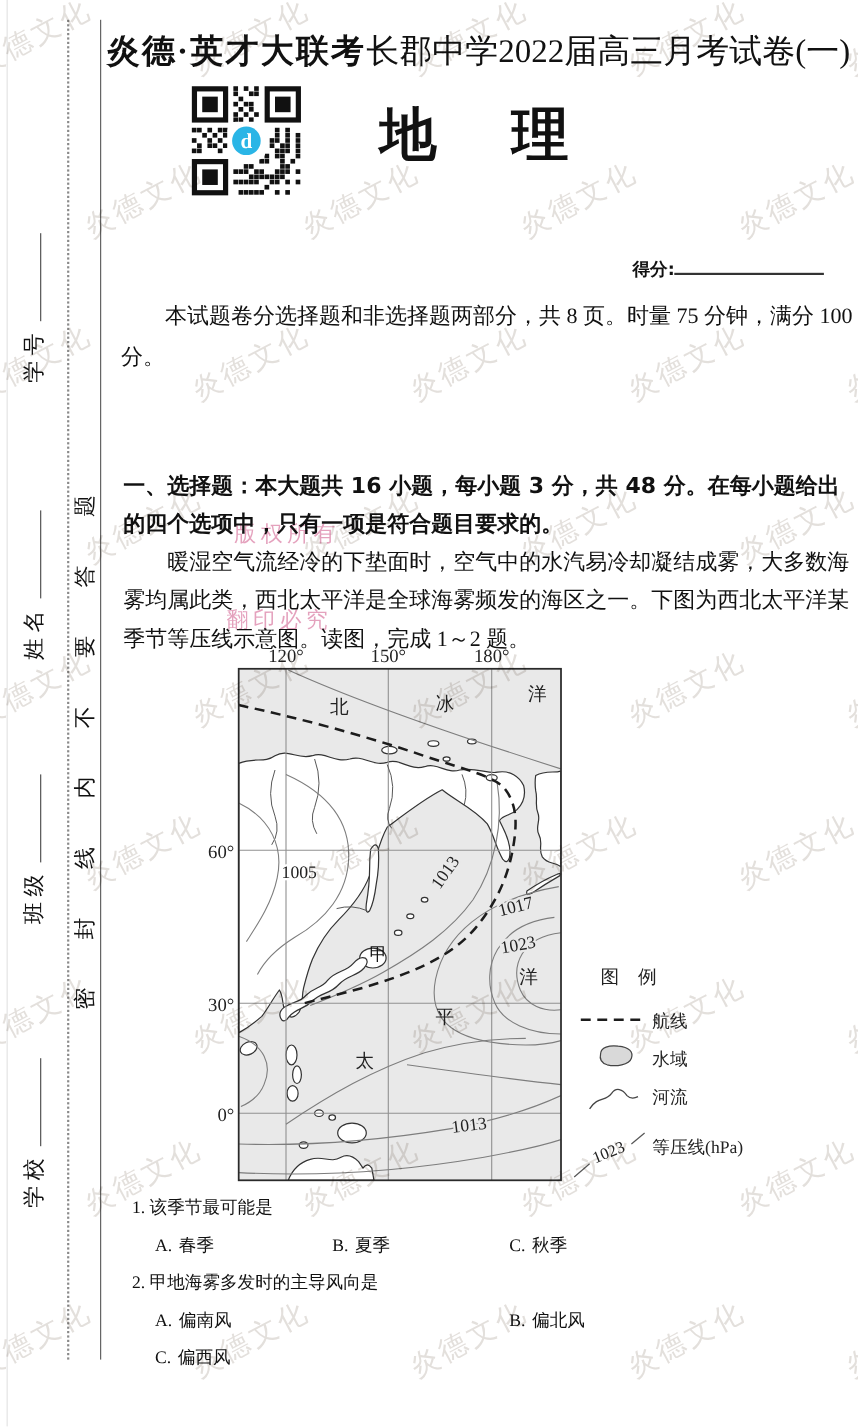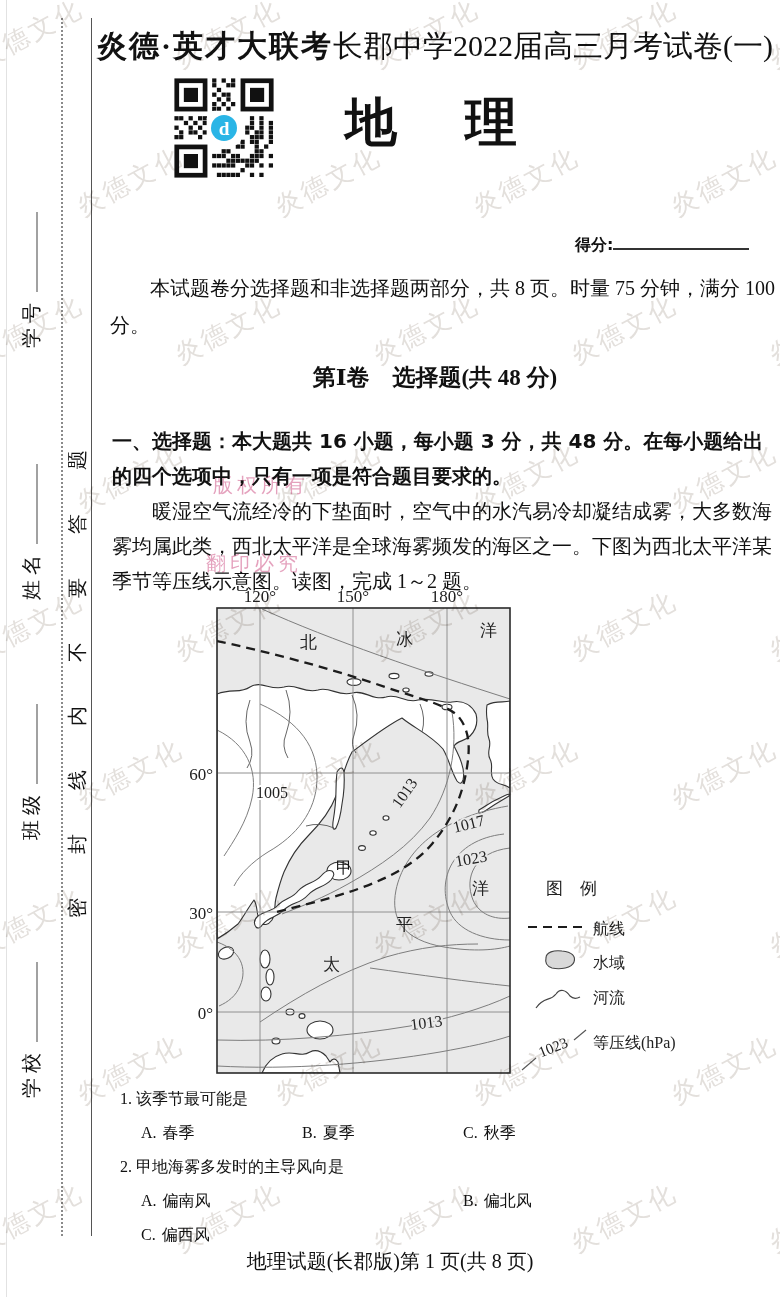--- a/index.html
+++ b/index.html
@@ -235,21 +235,20 @@
   </svg>
 
   <div class="subject">地　理</div>
 
   <div class="score">
     <span>得分:</span><span class="blank"></span>
   </div>
 
   <div class="intro">本试题卷分选择题和非选择题两部分，共 8 页。时量 75 分钟，满分 100 分。</div>
 
-  <div class="sec-title">第Ⅰ卷　选择题(共 48 分)</div>
 
   <div class="instruction">一、选择题：本大题共 16 小题，每小题 3 分，共 48 分。在每小题给出的四个选项中，只有一项是符合题目要求的。</div>
 
   <div class="stimulus">暖湿空气流经冷的下垫面时，空气中的水汽易冷却凝结成雾，大多数海雾均属此类，西北太平洋是全球海雾频发的海区之一。下图为西北太平洋某季节等压线示意图。读图，完成 1～2 题。</div>
 
   <svg class="map-svg" width="525" height="500" viewBox="180 583 525 500">
     <defs>
       <clipPath id="mapclip">
           <rect x="217" y="608" width="293" height="465"></rect>
         </clipPath>
@@ -397,21 +396,20 @@
     </div>
     <div class="opt-row opt-2">
       <span><span class="opt-label">A.</span><span>偏南风</span></span>
       <span><span class="opt-label">B.</span><span>偏北风</span></span>
     </div>
     <div class="opt-row opt-2">
       <span><span class="opt-label">C.</span><span>偏西风</span></span>
     </div>
   </div>
 
-  <div class="footer">地理试题(长郡版)第 1 页(共 8 页)</div>
 
   <div id="wm-layer">
       <span class="wm" style="left: -28px; top: 16px;">炎德文化</span>
       <span class="wm" style="left: 170px; top: 16px;">炎德文化</span>
       <span class="wm" style="left: 368px; top: 16px;">炎德文化</span>
       <span class="wm" style="left: 566px; top: 16px;">炎德文化</span>
       <span class="wm" style="left: 764px; top: 16px;">炎德文化</span>
       <span class="wm" style="left: 72px; top: 164px;">炎德文化</span>
       <span class="wm" style="left: 270px; top: 164px;">炎德文化</span>
       <span class="wm" style="left: 468px; top: 164px;">炎德文化</span>

